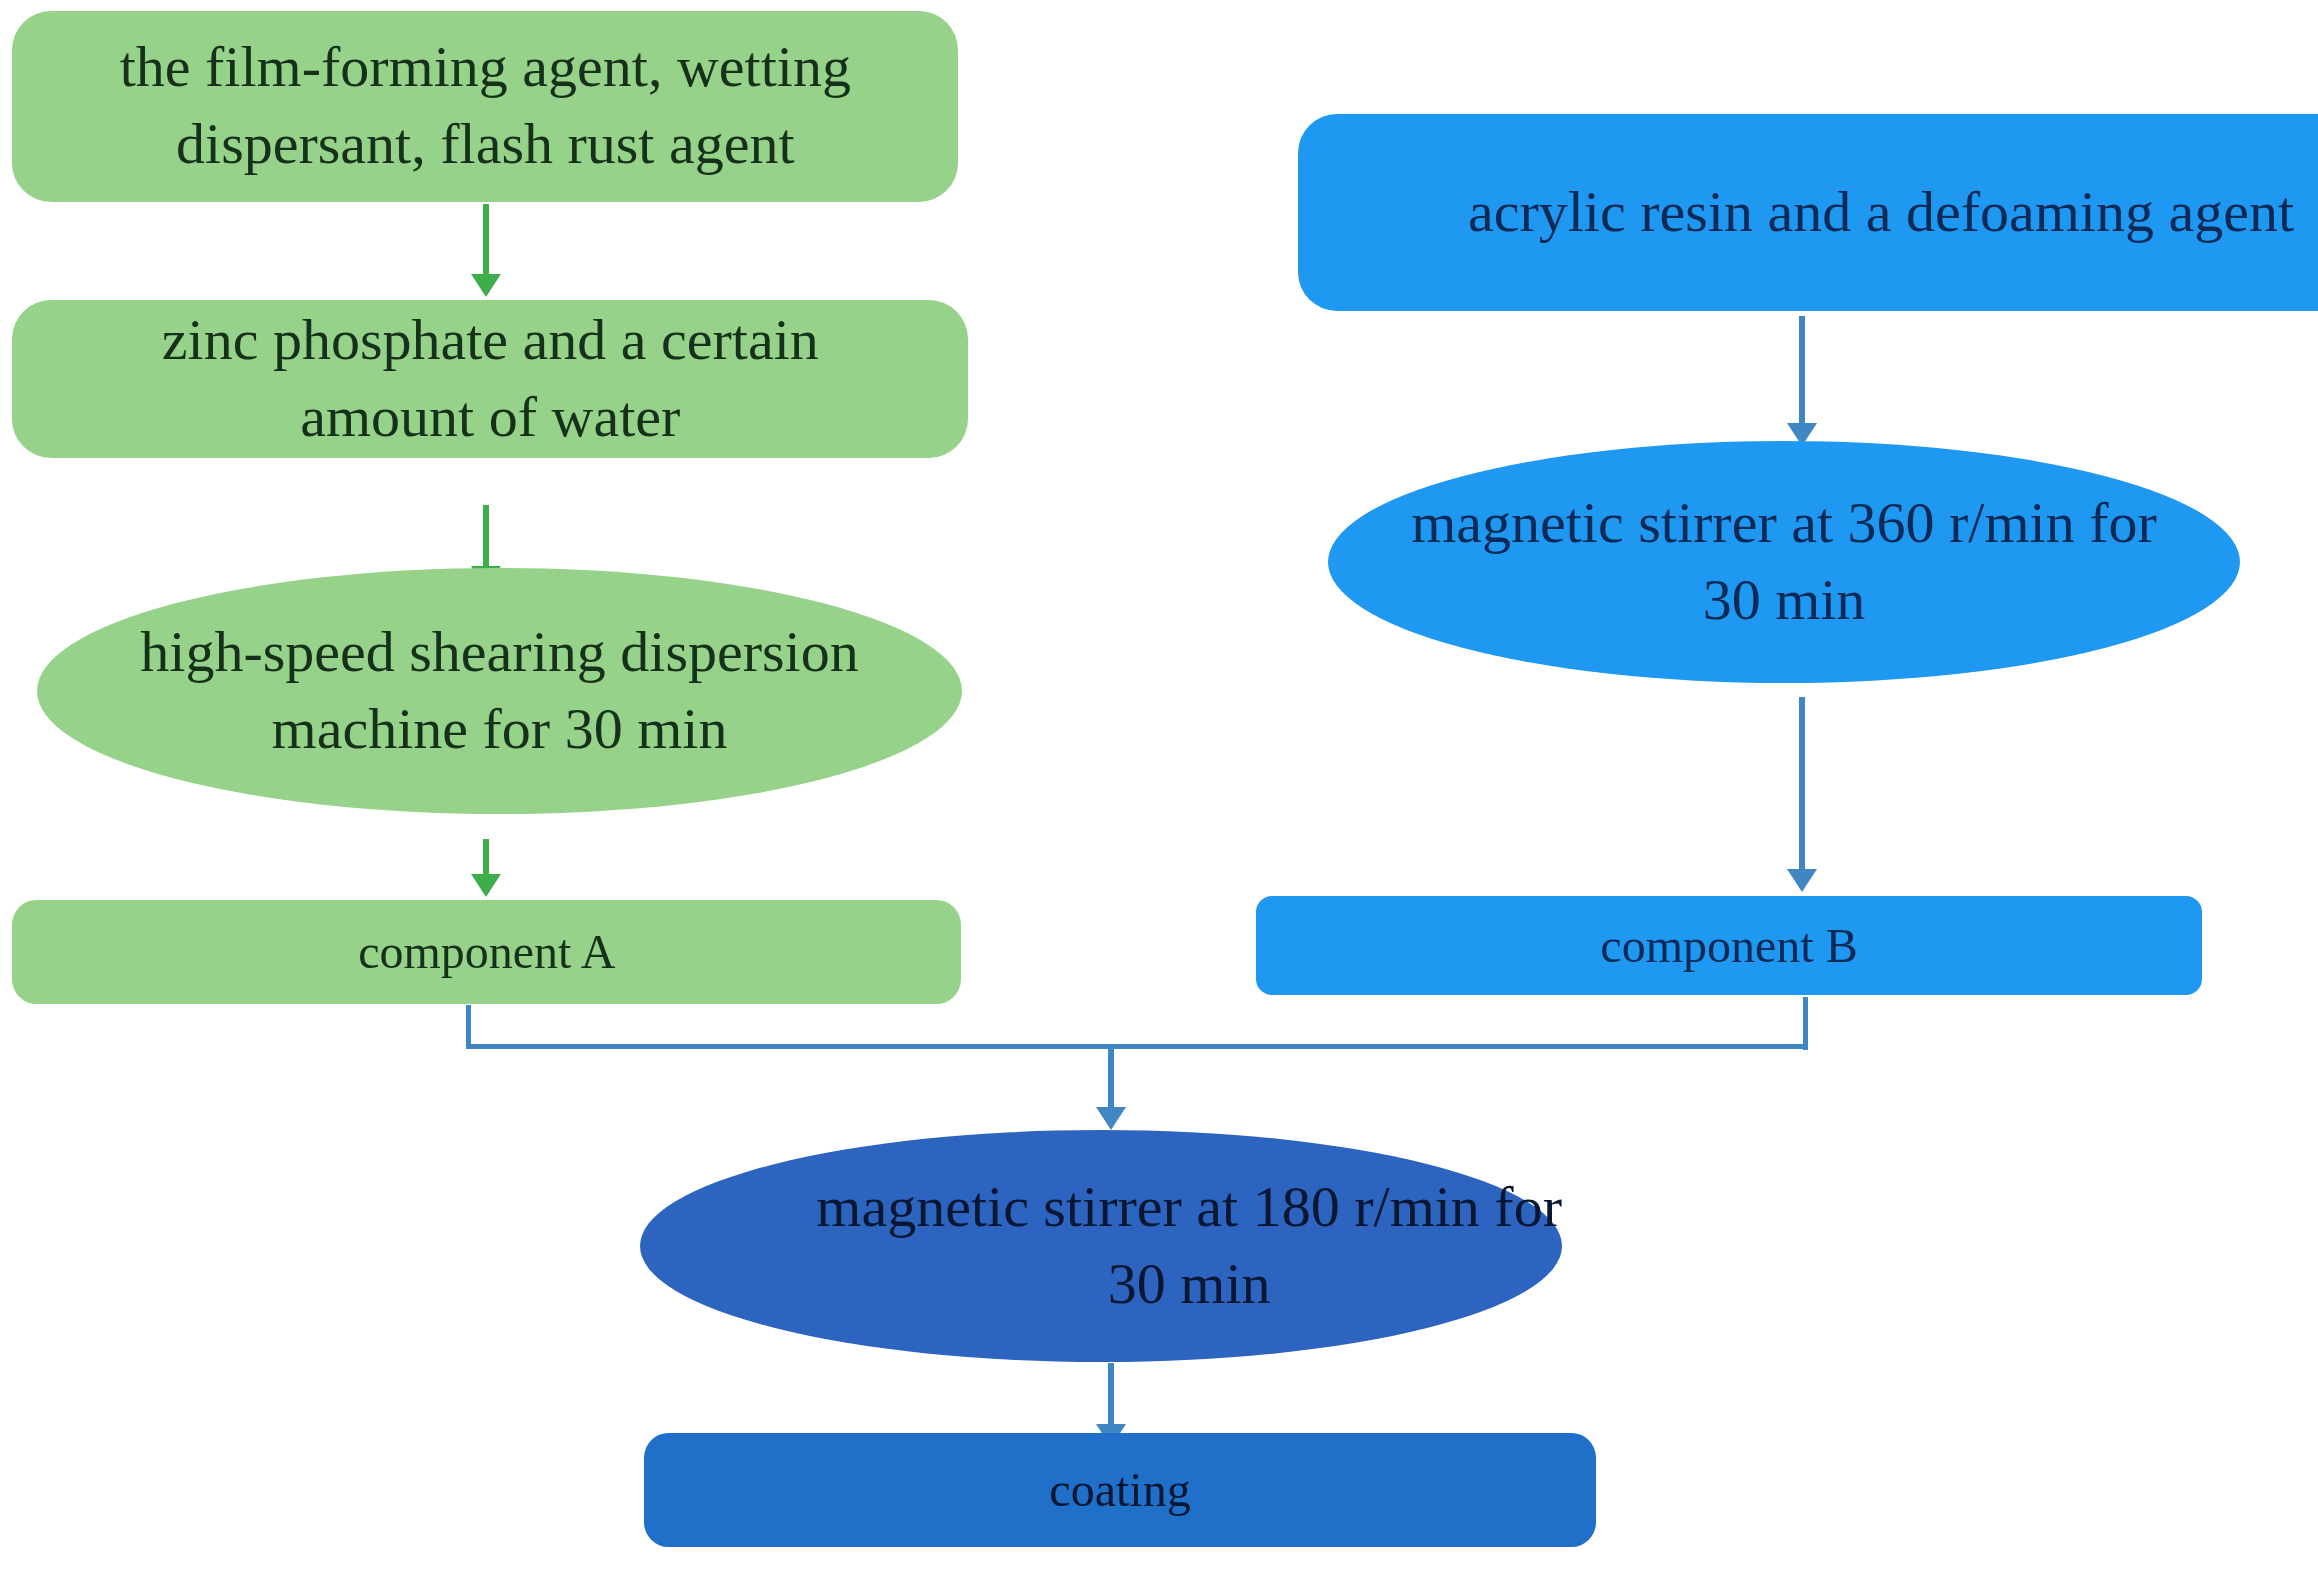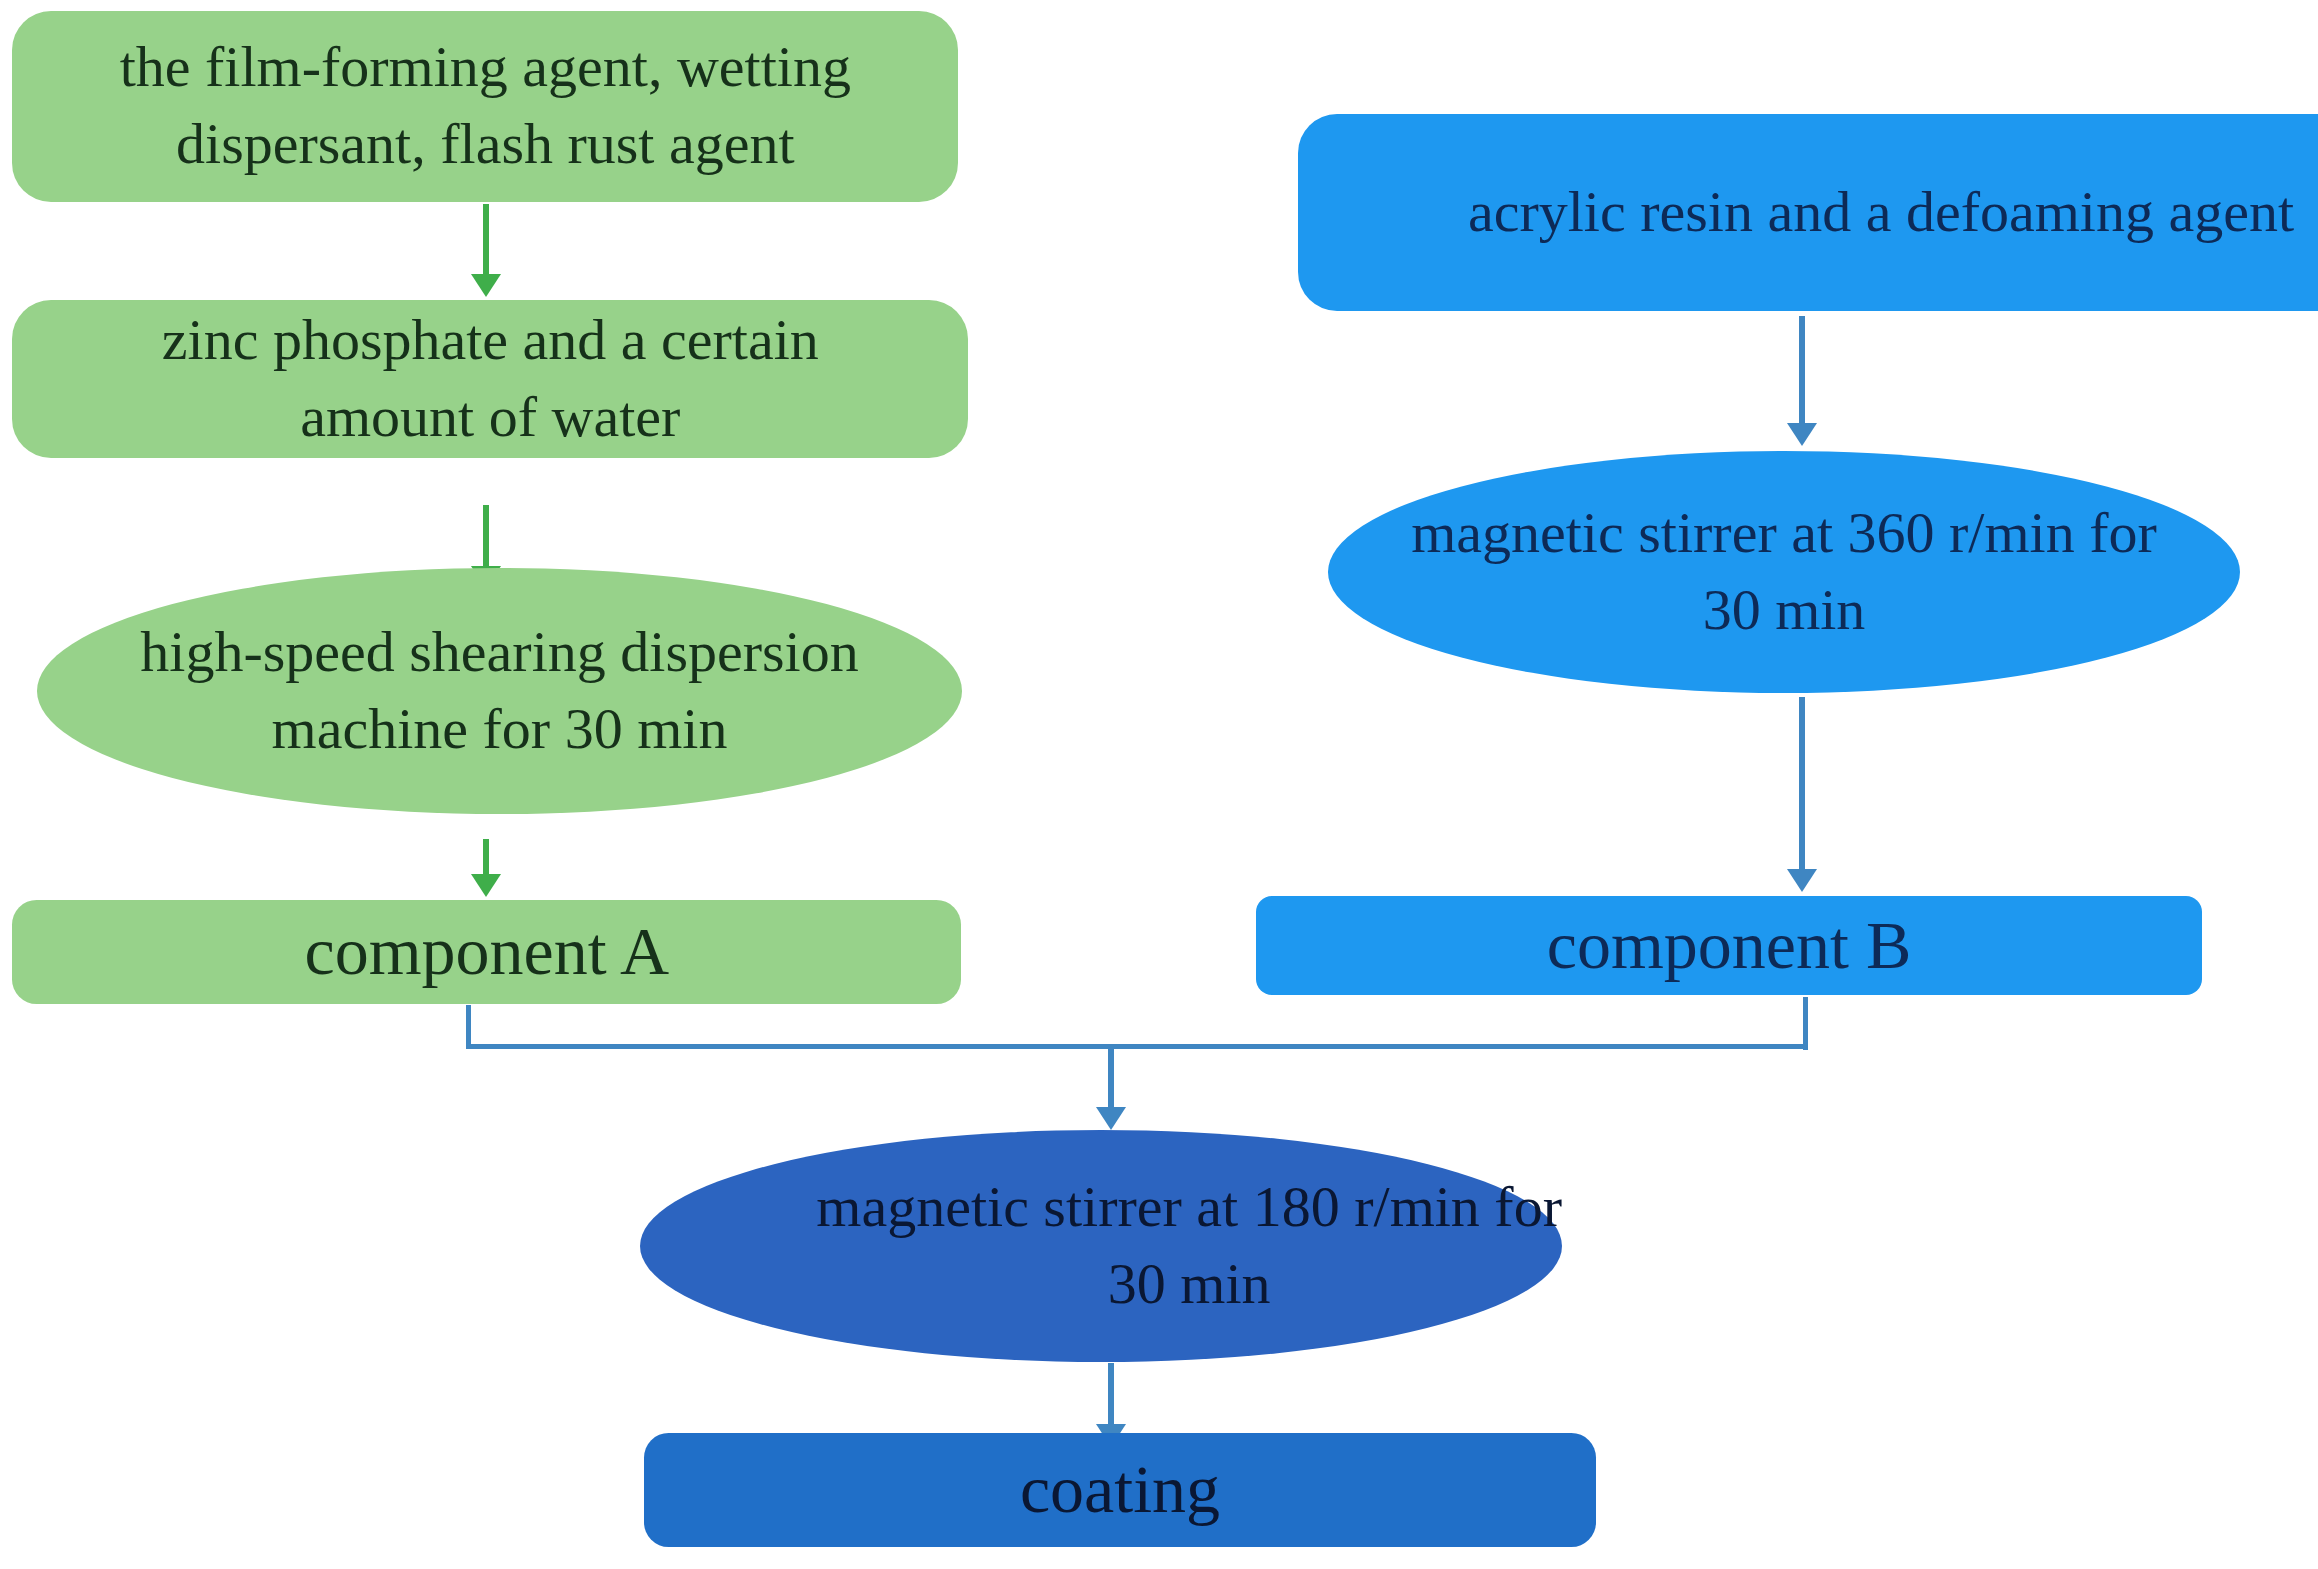--- a/index.html
+++ b/index.html
@@ -19,21 +19,21 @@
   }
   .node .lbl{ white-space:pre; line-height:1.32; display:block; }
   .rect{ border-radius:39px; }
   .rect.small{ border-radius:24.6px; }
   .ellipse{ border-radius:50%; }
   .green{ background:var(--green-fill); color:var(--green-text);text-align:center; }
   .azure{ background:var(--azure-fill); color:var(--azure-text); }
   .royal-e{ background:var(--royal-ellipse-fill); color:var(--royal-text); }
   .royal-r{ background:var(--royal-rect-fill); color:var(--royal-text); }
   .f66{ font-size:58px; }
-  .f68{ font-size:68px; }
+  .f68{ font-size:48px; }
 
   .varrow{ position:absolute; display:flex; flex-direction:column; align-items:center; }
   .varrow .shaft{ width:5.3px; flex:1 1 auto; }
   .varrow .head{ width:0; height:0;
     border-left:15px solid transparent; border-right:15px solid transparent;
     border-top:23px solid transparent; }
   .varrow.ga .shaft{ background:var(--green-arrow); }
   .varrow.ga .head{ border-top-color:var(--green-arrow); }
   .varrow.sa .shaft{ background:var(--steel-connector); }
   .varrow.sa .head{ border-top-color:var(--steel-connector); }
@@ -80,21 +80,21 @@
 
   <div class="node rect azure f66" style="left:1298px; top:114px; width:1166px; height:197px;">
     <span class="lbl">acrylic resin and a defoaming agent</span>
   </div>
 
   <div class="varrow sa" style="left:1787px; top:316px; width:30px; height:130px;">
     <div class="shaft"></div>
     <div class="head"></div>
   </div>
 
-  <div class="node ellipse azure f66" style="left:1328px; top:451px; width:912px; height:242px;">
+  <div class="node ellipse azure f66" style="left:1328px; top:441px; width:912px; height:242px;">
     <span class="lbl">magnetic stirrer at 360 r/min for
 30 min</span>
   </div>
 
   <div class="varrow sa" style="left:1787px; top:697px; width:30px; height:195px;">
     <div class="shaft"></div>
     <div class="head"></div>
   </div>
 
   <div class="node rect small azure f68" style="left:1256px; top:896px; width:946px; height:99px;border-radius:16px;">

